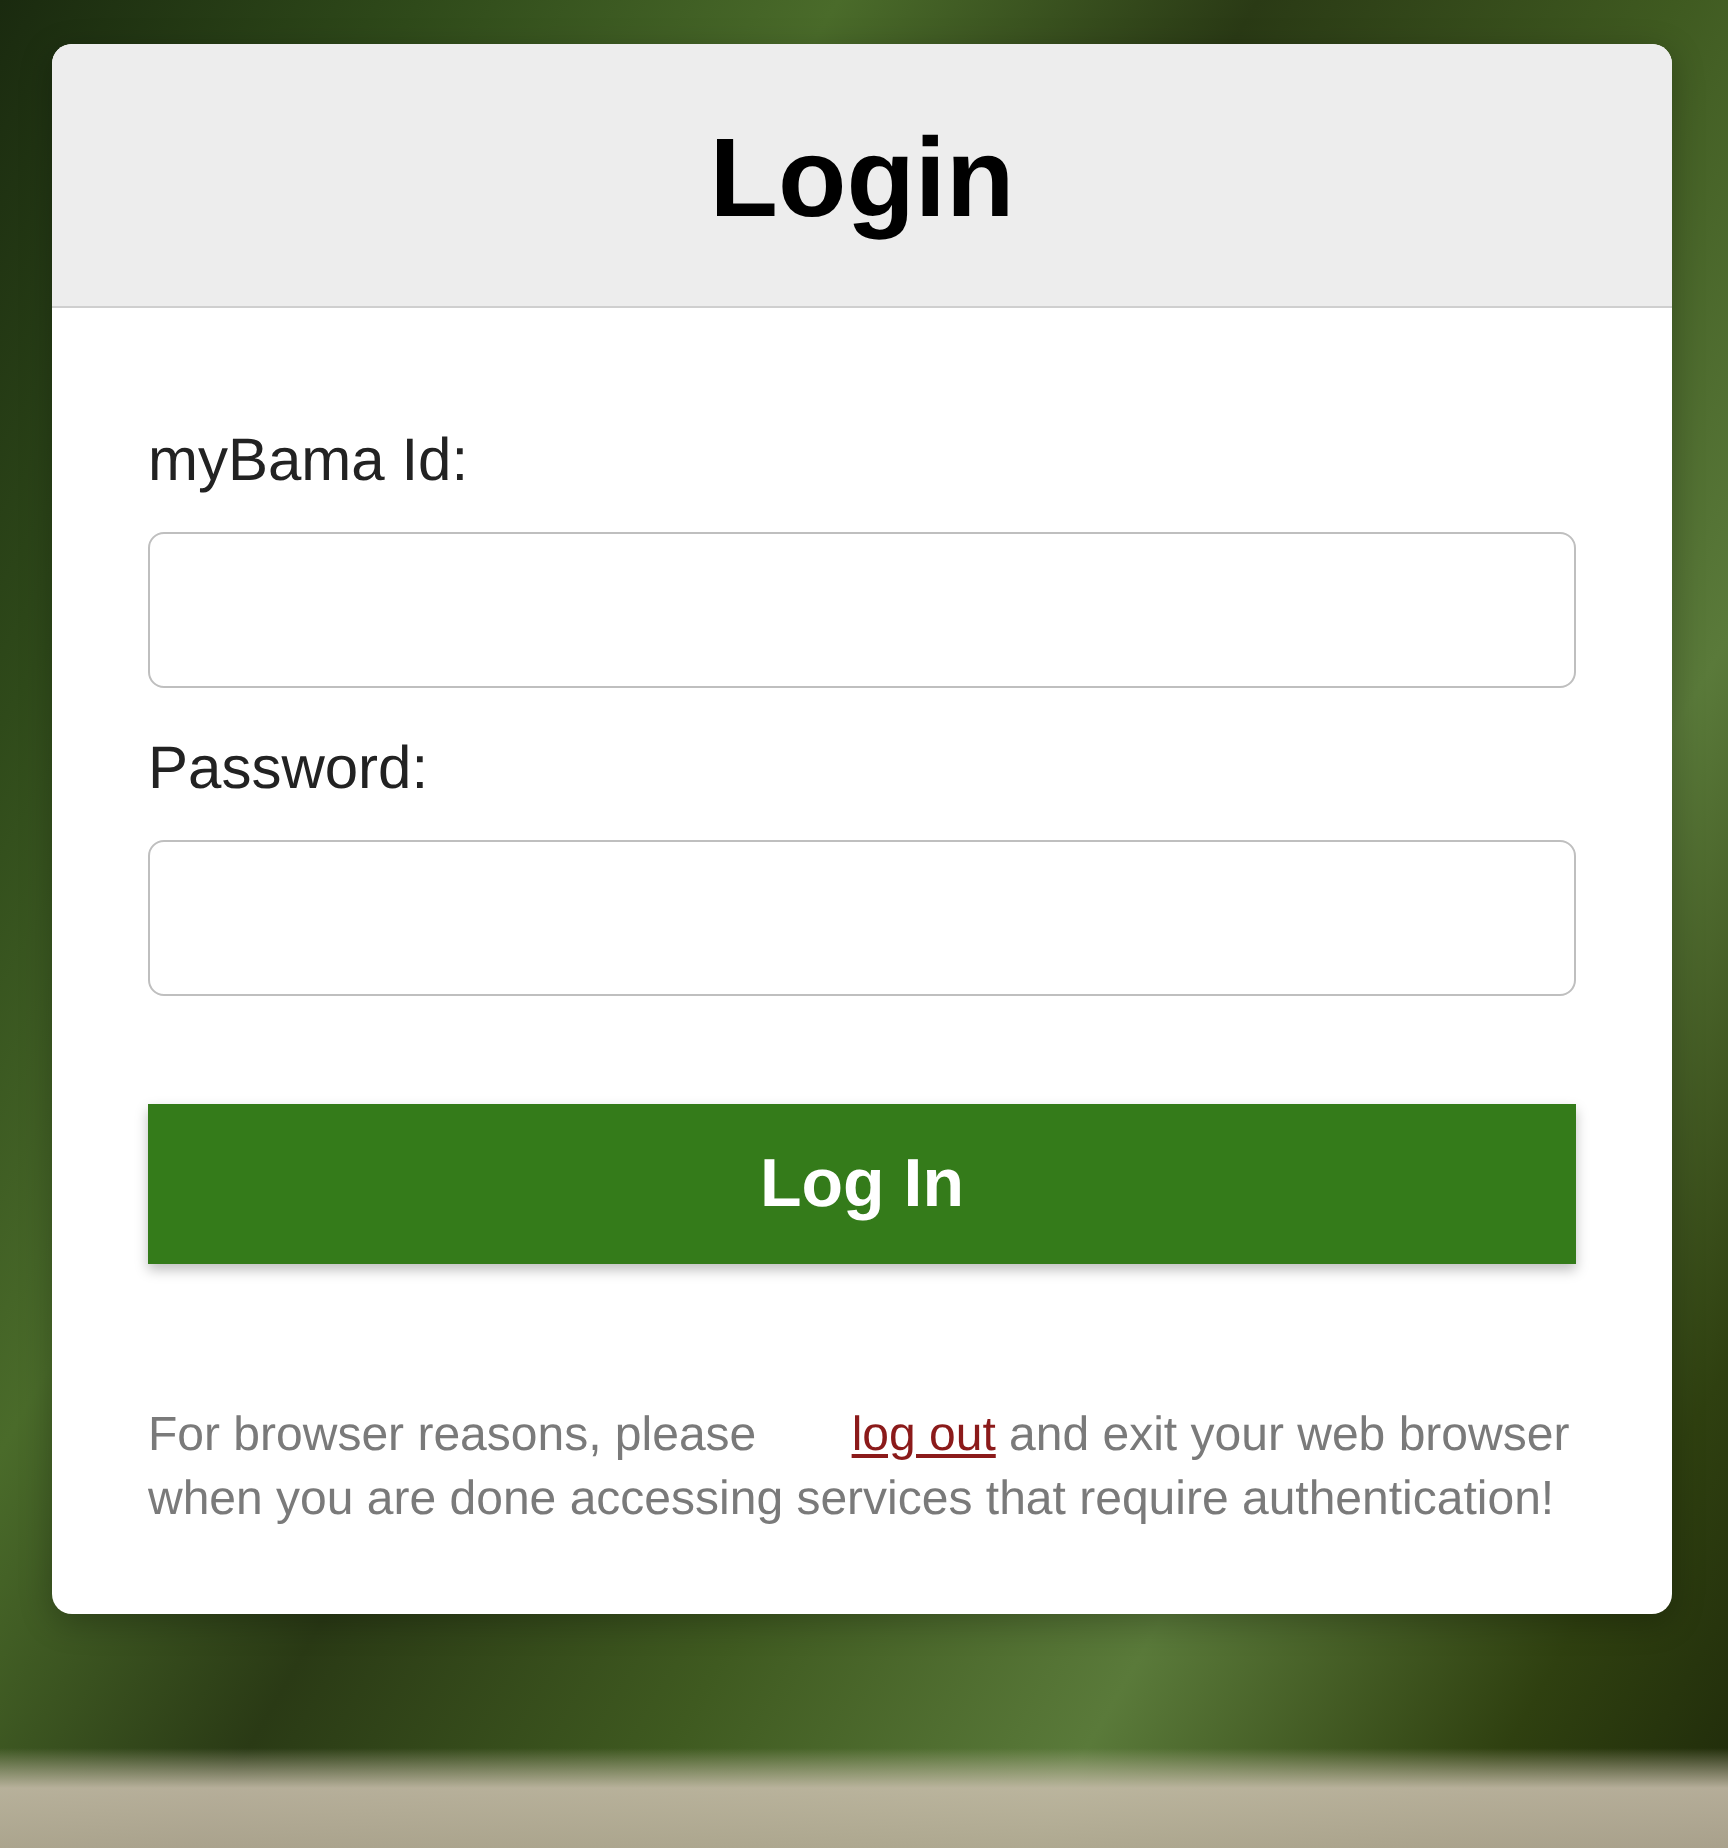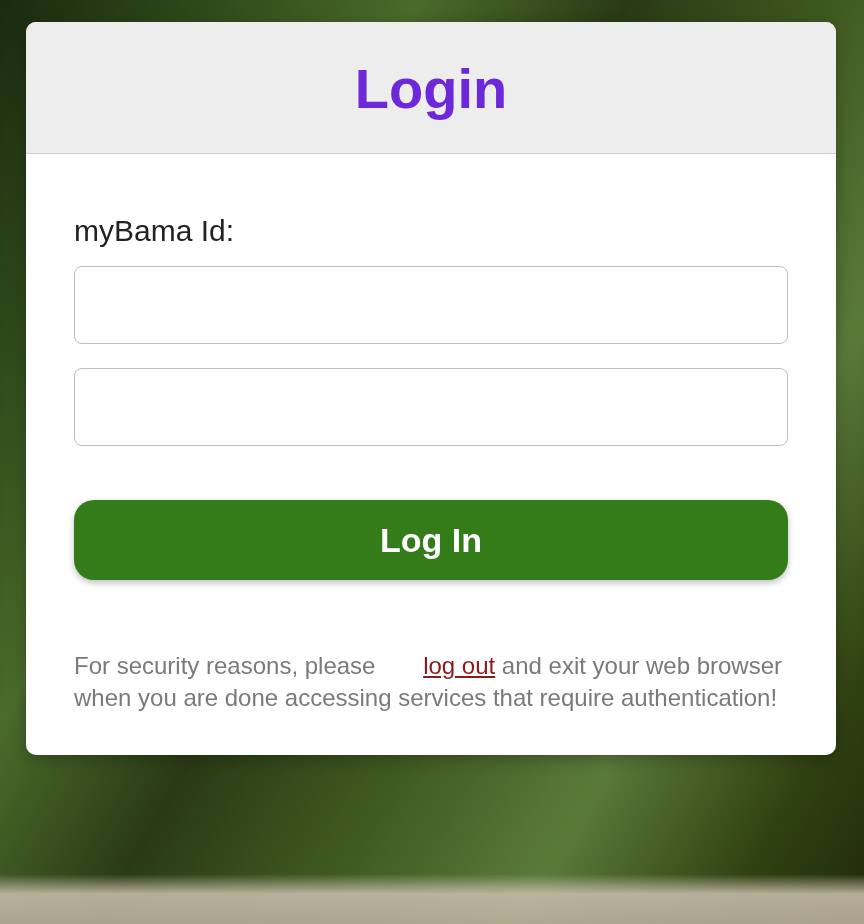--- a/index.html
+++ b/index.html
@@ -37,21 +37,21 @@
   .card-header {
     background: #ededed;
     border-bottom: 1px solid #cfcfcf;
     padding: 34px 0 32px 0;
     text-align: center;
   }
   .card-header h1 {
     margin: 0;
     font-size: 56px;
     font-weight: 700;
-    color: #6d28d9;
+    color: #000000;
   }
   .card-body {
     padding: 60px 48px 40px 48px;
   }
   .form-group {
     margin-bottom: 24px;
   }
   .form-label {
     display: block;
     font-size: 30px;
@@ -67,21 +67,21 @@
     font-size: 26px;
     padding: 0 18px;
     background: #fff;
   }
   .login-btn {
     width: 100%;
     height: 80px;
     background: #347b1a;
     color: #fff;
     border: none;
-    border-radius: 20px;
+    border-radius: 0;
     font-size: 34px;
     font-weight: 700;
     cursor: pointer;
     margin-top: 30px;
     box-shadow: 0 3px 6px rgba(0,0,0,0.25);
   }
   .security-note {
     margin-top: 70px;
     font-size: 24px;
     color: #7a7a7a;
@@ -103,23 +103,24 @@
     <h1>Login</h1>
   </div>
   <div class="card-body">
 
     <div class="form-group">
       <label class="form-label">myBama Id:</label>
       <input type="text" class="form-input" value="" style="">
     </div>
 
     <div class="form-group">
+      <label class="form-label">Password:</label>
       <input type="password" class="form-input" value="" style="">
     </div>
 
     <button class="login-btn">Log In</button>
 
     <div class="security-note">
-      <span>For security reasons, please </span><a href="#">log out</a><span> and exit your web browser when you are done accessing services that require authentication!</span>
+      <span>For browser reasons, please </span><a href="#">log out</a><span> and exit your web browser when you are done accessing services that require authentication!</span>
     </div>
 
   </div>
 </div>
 
 </body></html>

